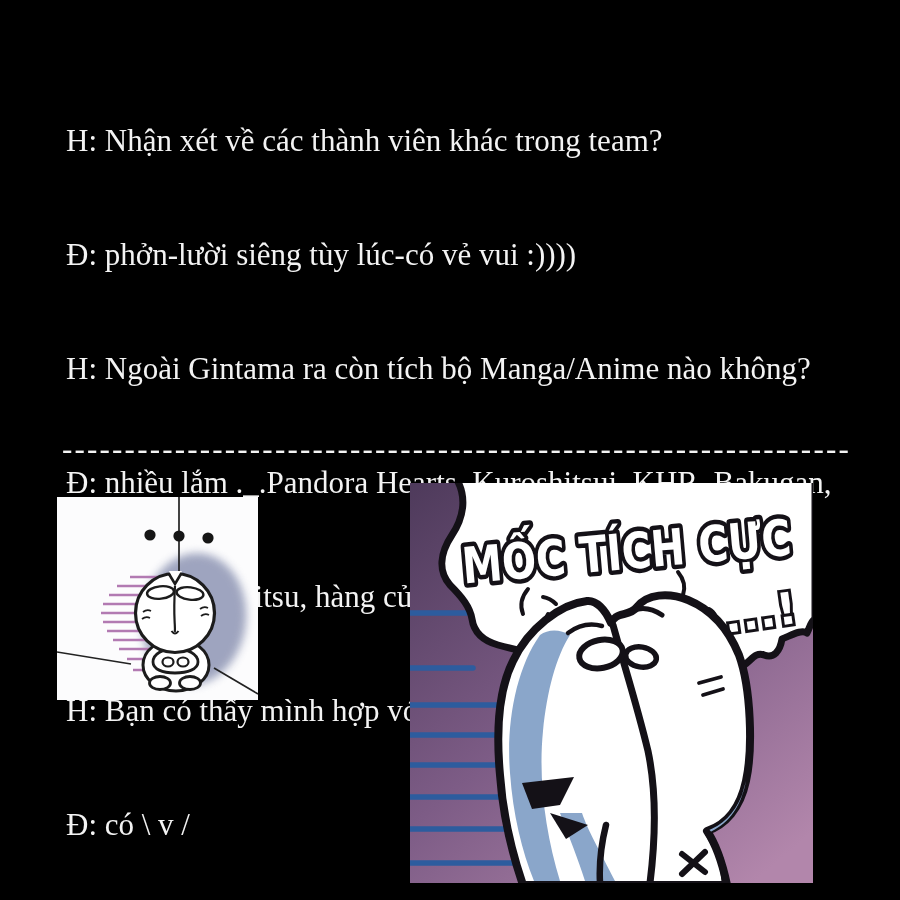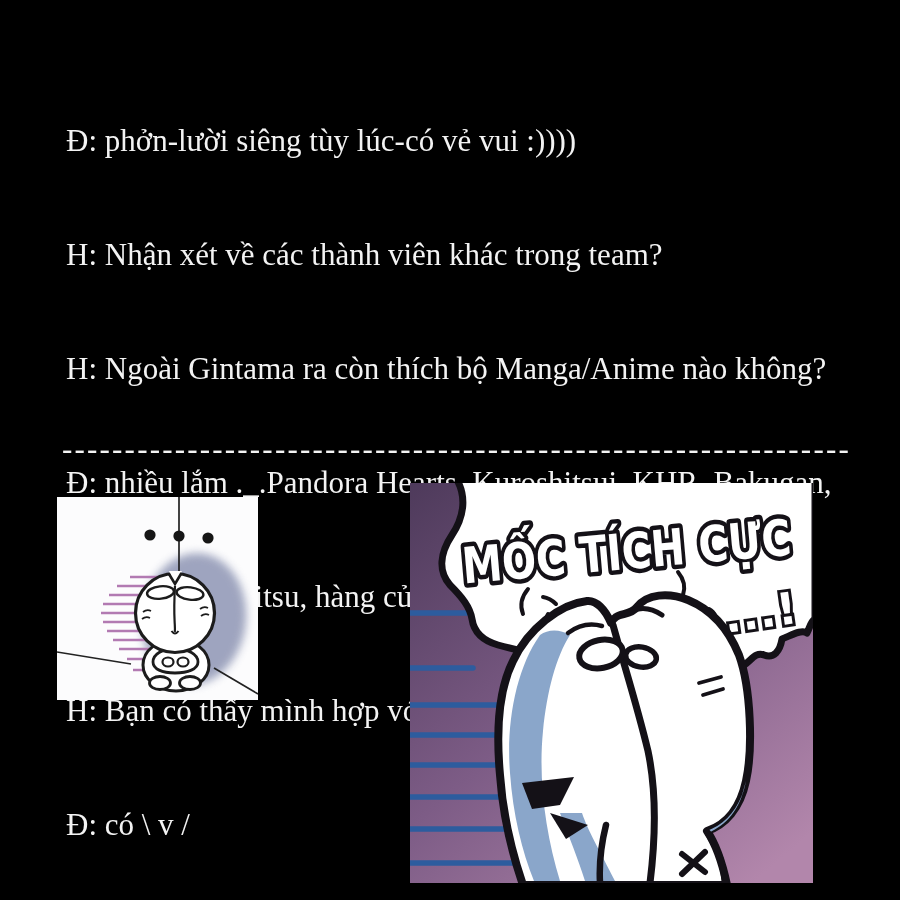--- a/index.html
+++ b/index.html
@@ -17,23 +17,23 @@
   #panel-left{left:57px;top:497px;width:201px;height:203px;}
   #panel-right{left:410px;top:483px;width:403px;height:400px;}
   svg{display:block;overflow:hidden;}
 </style>
 </head>
 <body>
 
 <div id="page">
 
   <div id="qa">
+    <div class="qa-line">H: Nhận xét về các thành viên khác trong team?</div>
     <div class="qa-line">Đ: phởn-lười siêng tùy lúc-có vẻ vui :))))</div>
-    <div class="qa-line">H: Nhận xét về các thành viên khác trong team?</div>
-    <div class="qa-line">H: Ngoài Gintama ra còn thích bộ Manga/Anime nào không?</div>
+    <div class="qa-line">H: Ngoài Gintama ra còn tích bộ Manga/Anime nào không?</div>
     <div class="qa-line">Đ: nhiều lắm ._.Pandora Hearts, Kuroshitsụi, KHR, Bakugan,</div>
     <div class="qa-line">Ansatsu Kyoshitsu, hàng của Clamp,.... ._.</div>
     <div class="qa-line">H: Bạn có thấy mình hợp với “Mốc tích cực”?</div>
     <div class="qa-line">Đ: có \ v /</div>
     
     
     
   </div>
 
   <div id="sep">------------------------------------------------------------------------------------------</div>

